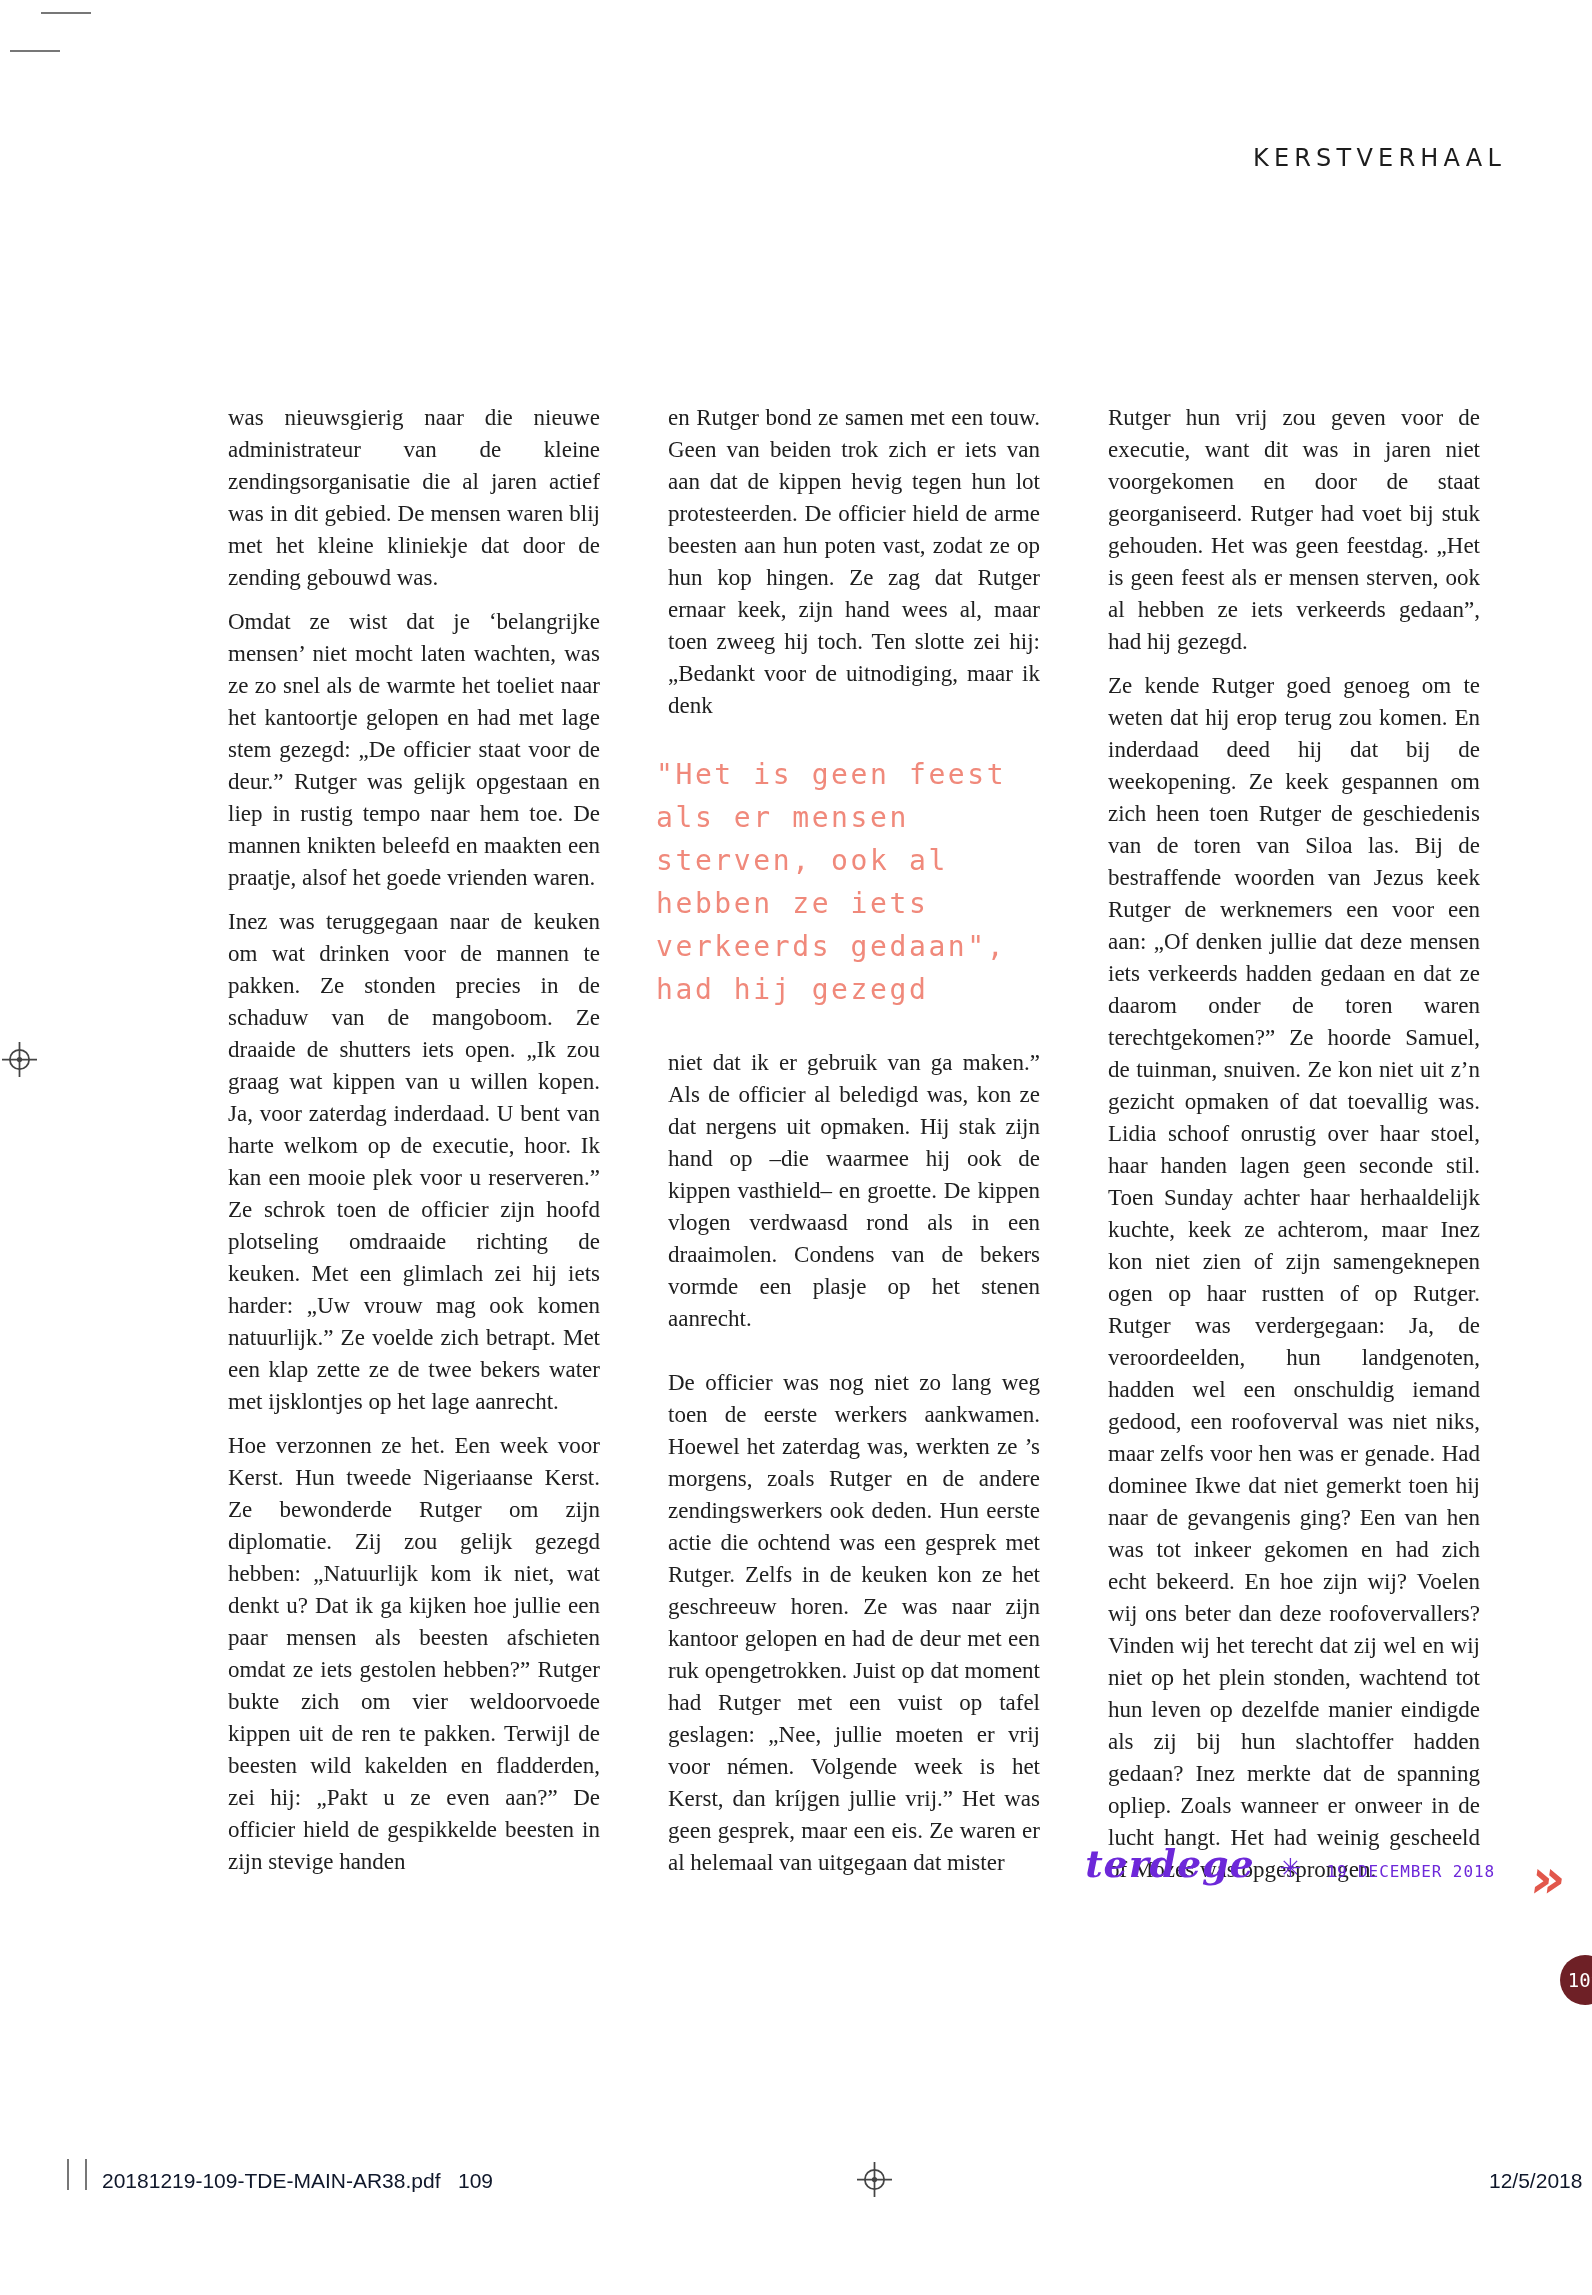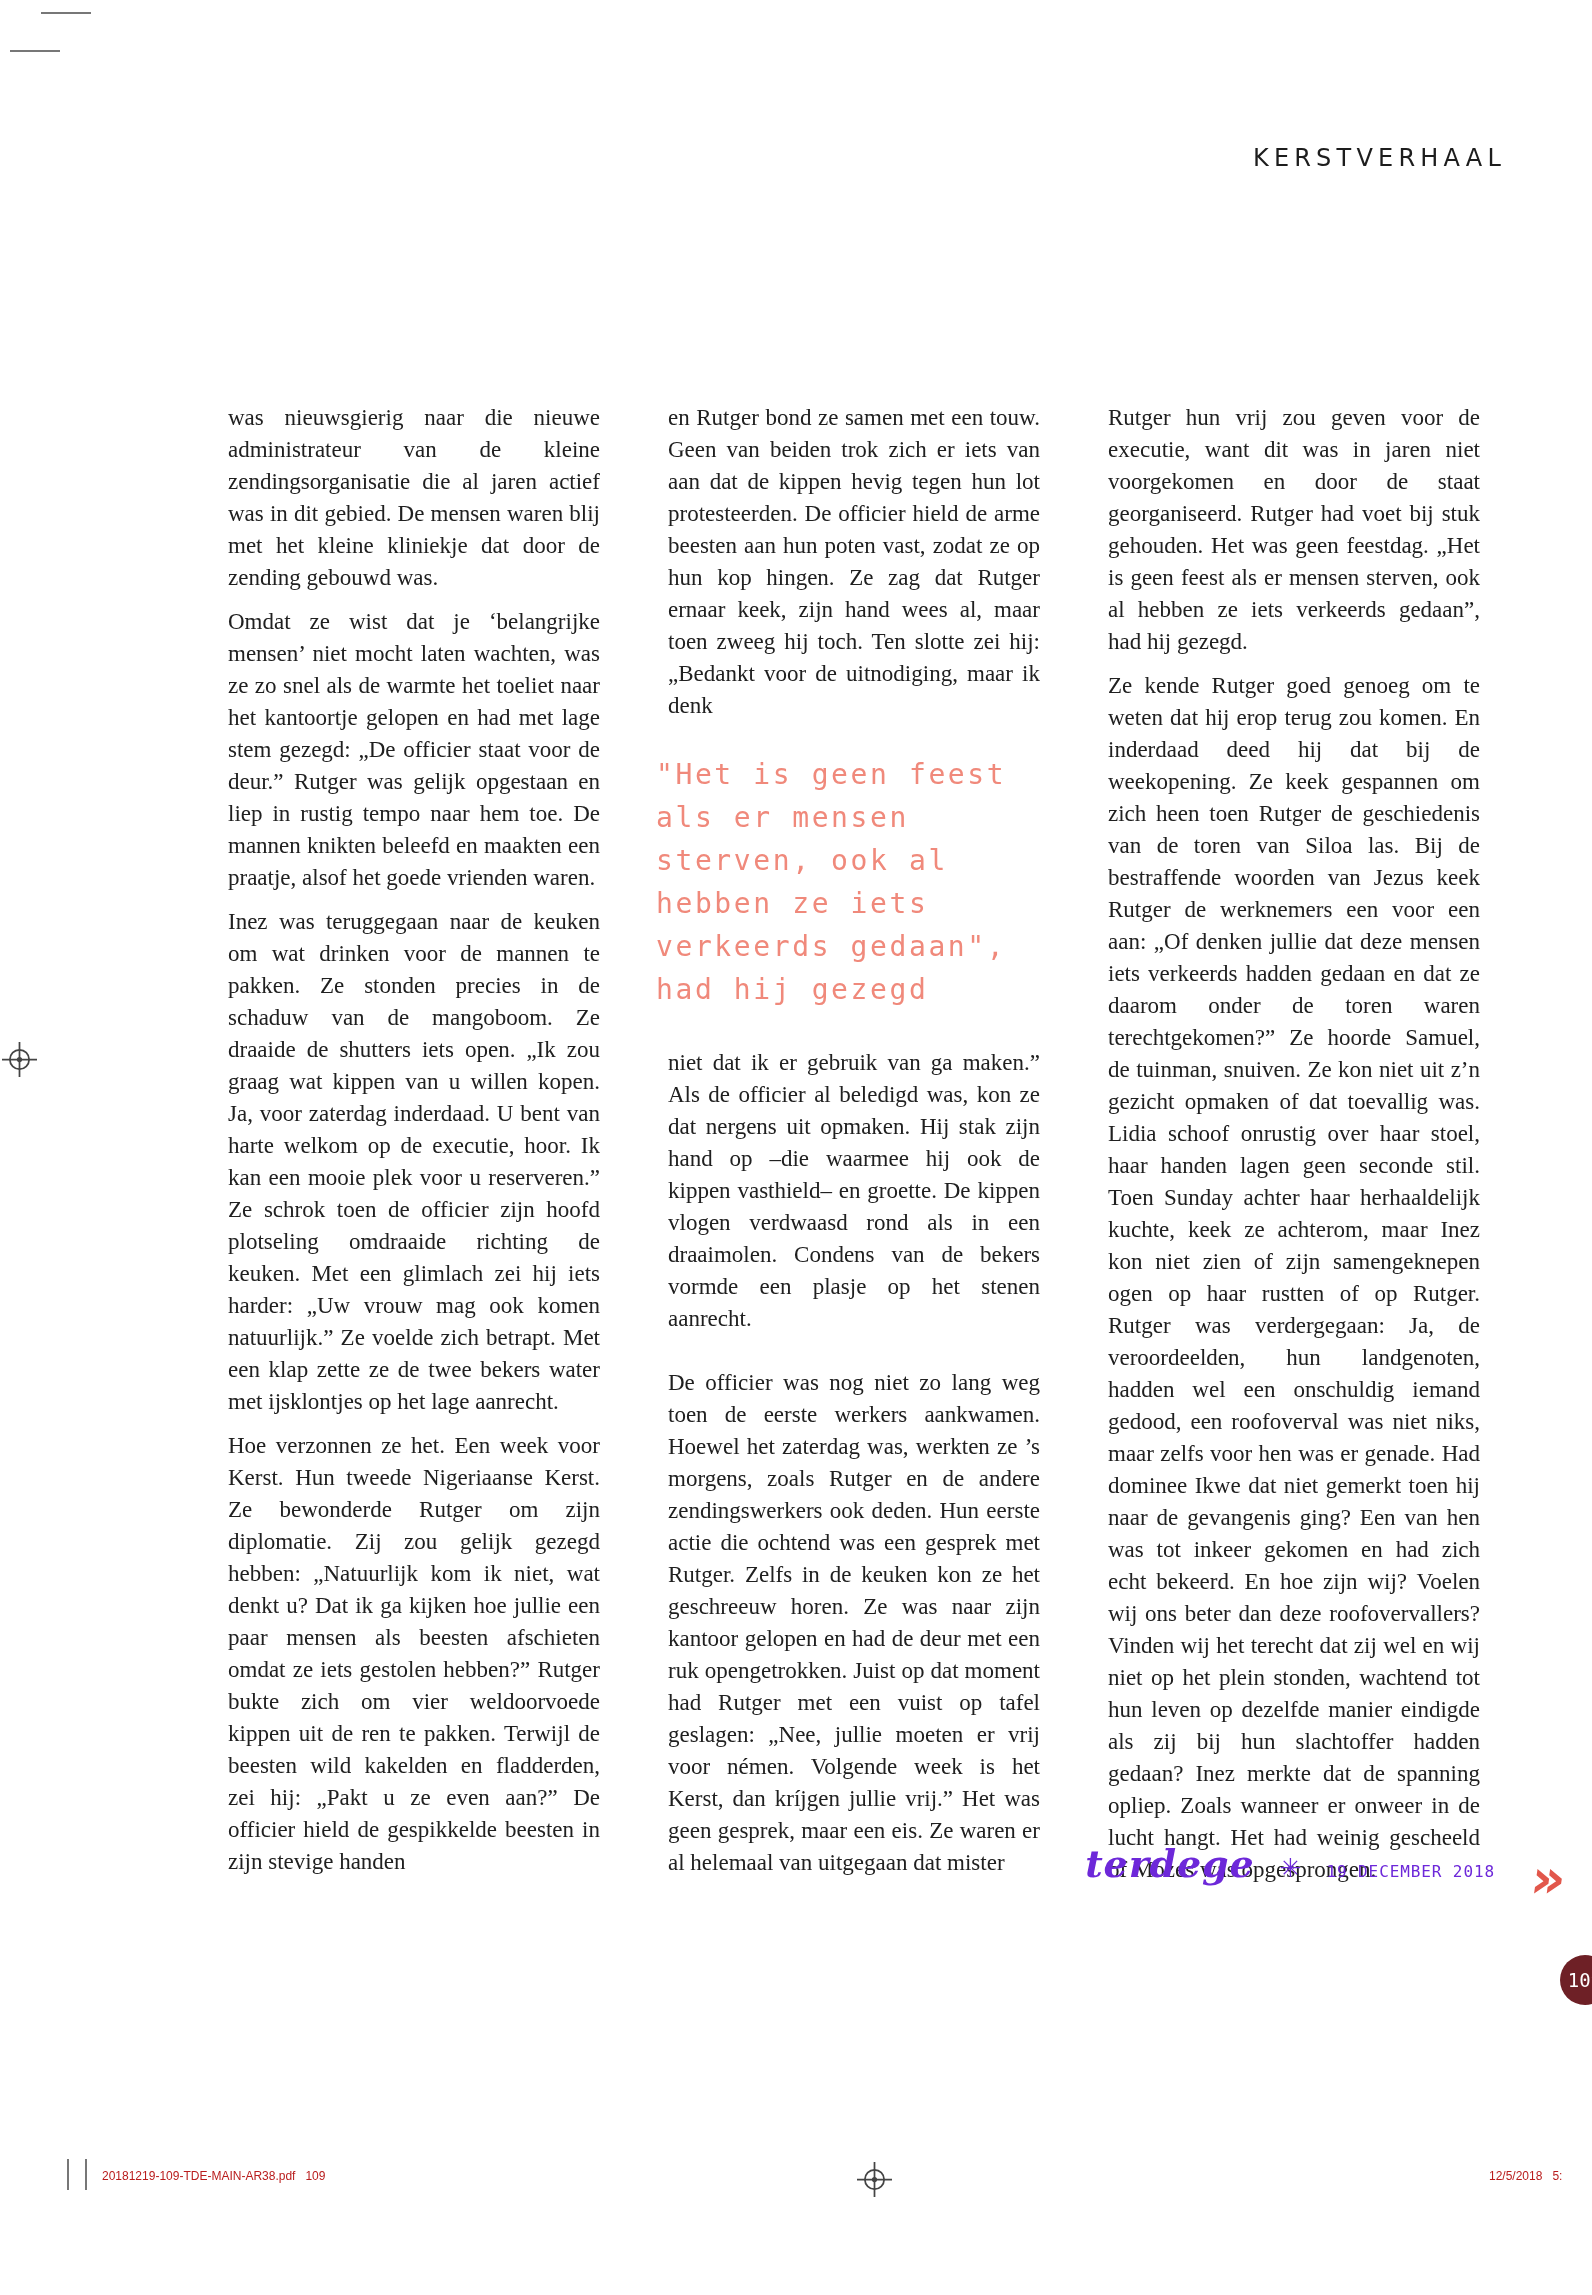--- a/index.html
+++ b/index.html
@@ -123,22 +123,22 @@
     display: flex;
     align-items: center;
     justify-content: center;
   }
 
   
   .slug-left, .slug-right {
     position: absolute;
     top: 2169px;
     font-family: "Liberation Sans", sans-serif;
-    font-size: 12px;
-    color: #b91c1c;
+    font-size: 21px;
+    color: #0f172a;
     white-space: pre;
   }
   .slug-left  { left: 102px; }
   .slug-right { left: 1489px; }
 </style>
 </head>
 <body>
 
 <div class="page">
 

